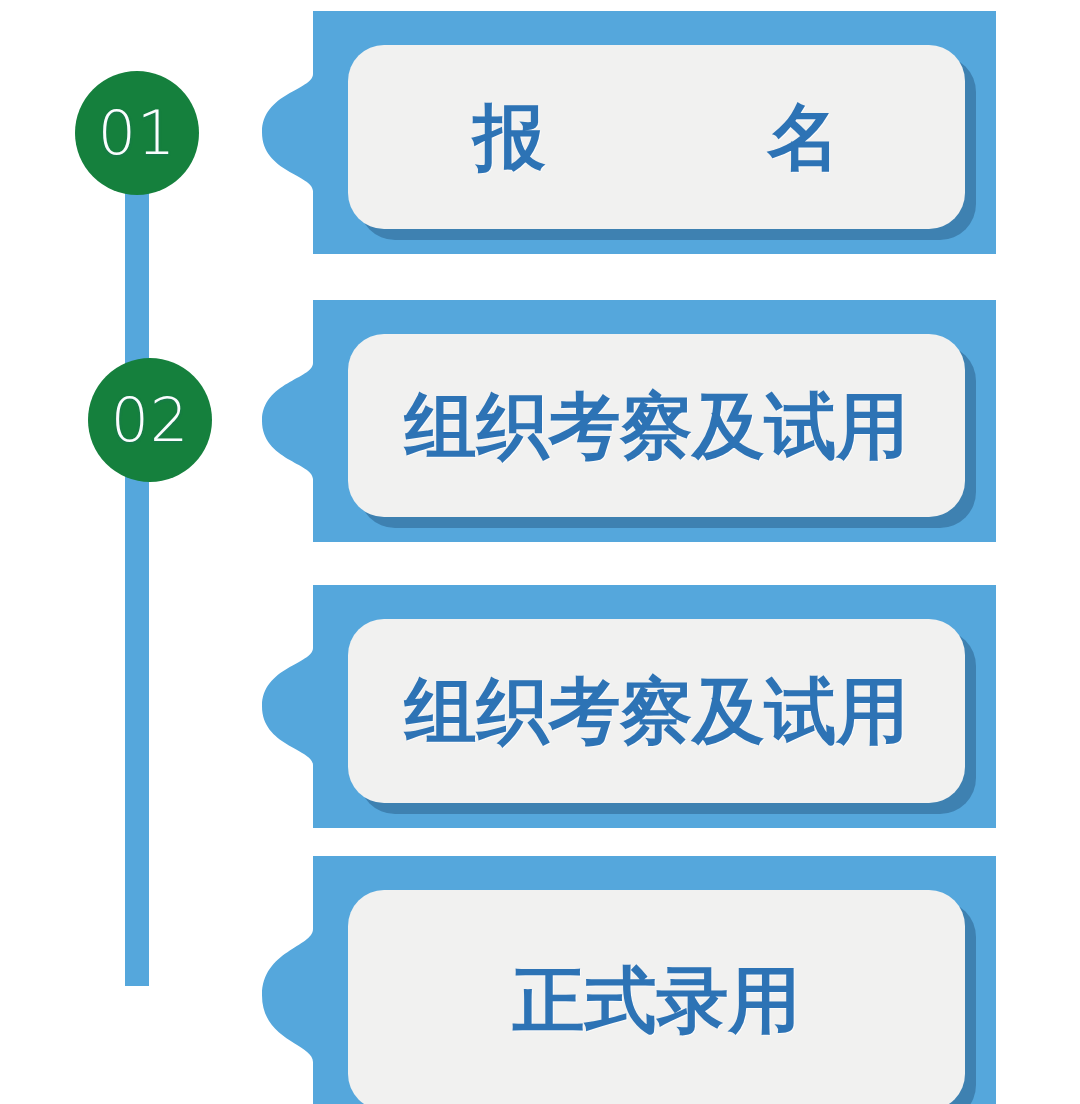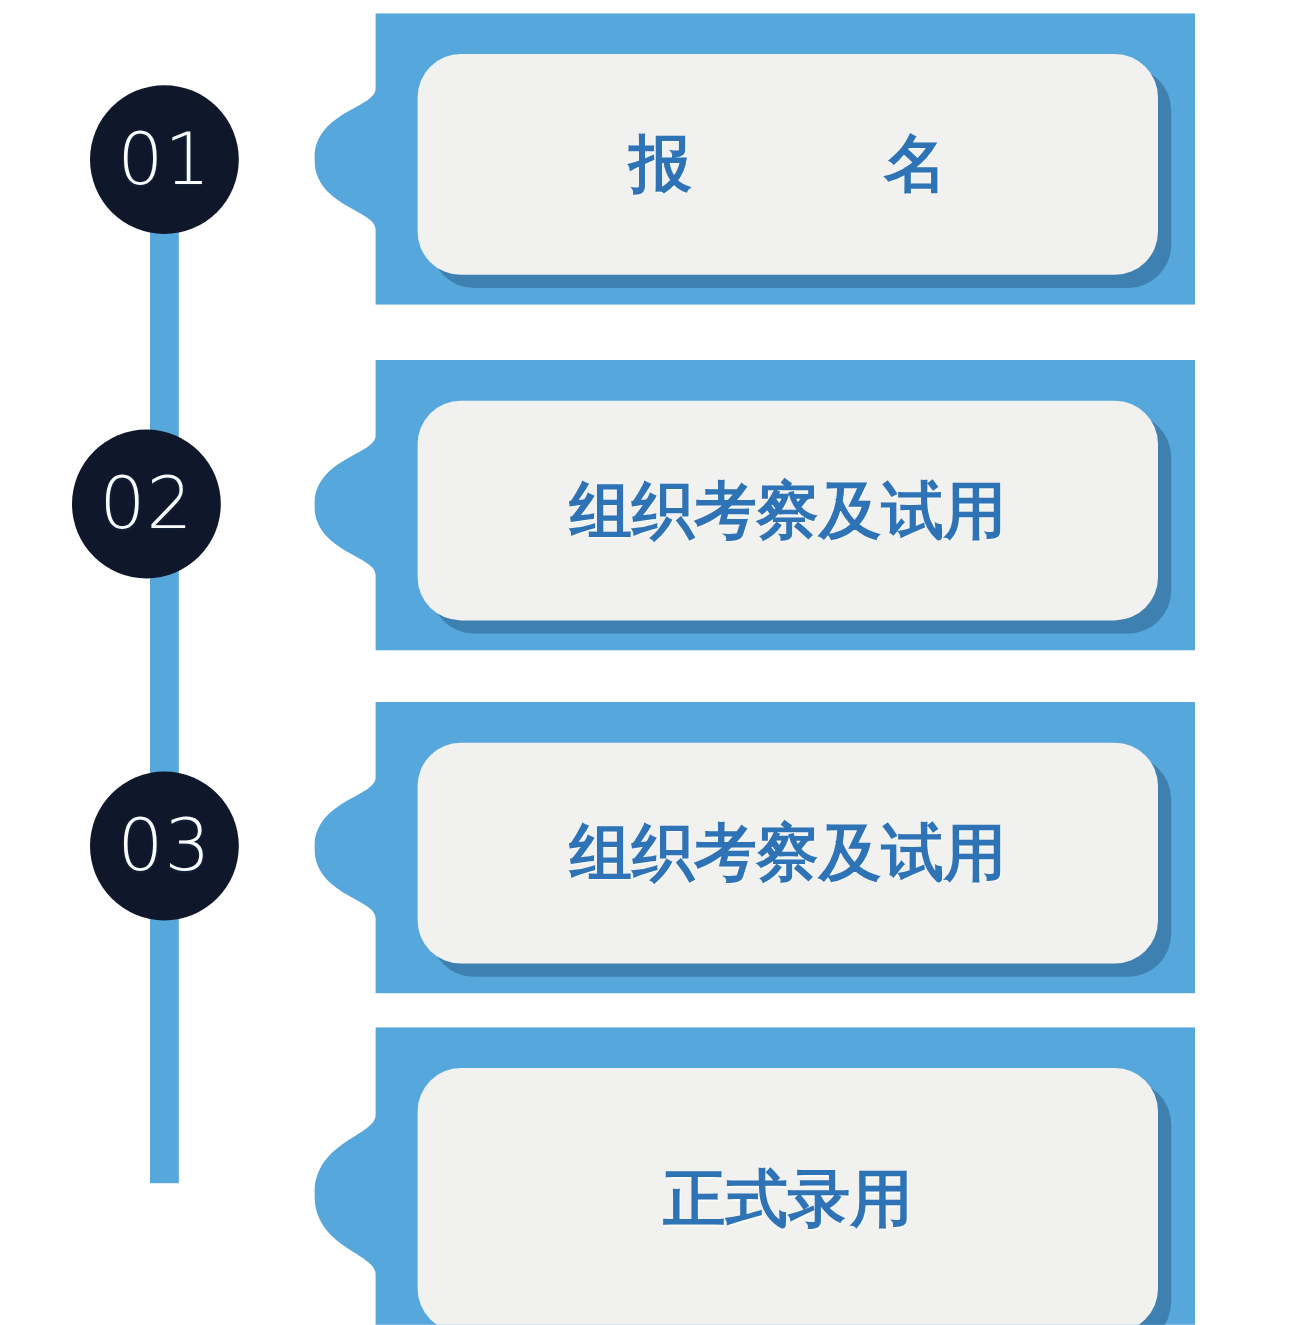--- a/index.html
+++ b/index.html
@@ -34,21 +34,21 @@
     left: 125px;
     width: 24px;
     background: #55A7DC;
   }
 
   .step-circle {
     position: absolute;
     width: 124px;
     height: 124px;
     border-radius: 50%;
-    background: #0f172a;
+    background: #15803d;
     display: flex;
     align-items: center;
     justify-content: center;
   }
 
   .step-circle-number {
     color: #FAFDFE;
     font-size: 60px;
     font-weight: 300;
     letter-spacing: 1px;
@@ -82,21 +82,21 @@
     border-radius: 36px;
     box-shadow: 11px 11px 0 0 #3E81B1;
     display: flex;
     align-items: center;
     justify-content: center;
   }
 
   .step-label {
     color: #2D73B5;
     font-weight: bold;
-    font-size: 52px;
+    font-size: 72px;
     line-height: 1;
     white-space: pre;
     text-shadow: 1px 1px 0 rgba(255, 255, 255, 0.65);
     font-family: "DejaVu Sans", "Liberation Sans", sans-serif;
   }
   .step-label.spaced {
     letter-spacing: 0.34em;
     text-indent: 0.34em;
   }
 </style>
@@ -106,27 +106,24 @@
 <div id="flow-root">
 
   <div class="rail">
 
     <div class="rail-line" style="top:133px; height:853px;"></div>
 
     <div class="step-circle" style="left:75px; top:71px;">
       <span class="step-circle-number">01</span>
     </div>
 
-    <div class="step-circle" style="left:60px; top:358px;">
+    <div class="step-circle" style="left:88px; top:358px;">
       <span class="step-circle-number">02</span>
     </div>
 
-    <div class="step-circle" style="left:75px; top:643px;">
-      <span class="step-circle-number">03</span>
-    </div>
 
   </div>
 
   <div class="step-bar" style="top:11px; height:243px;">
     <svg class="step-bar-shape" viewBox="0 0 734 243" preserveAspectRatio="none">
       <path d="M51,0 H734 V243 H51 V180
                C51,164 0,161 0,121.5
                C0,82 51,79 51,63 Z" fill="#55A7DC"></path>
     </svg>
     <div class="step-card">

